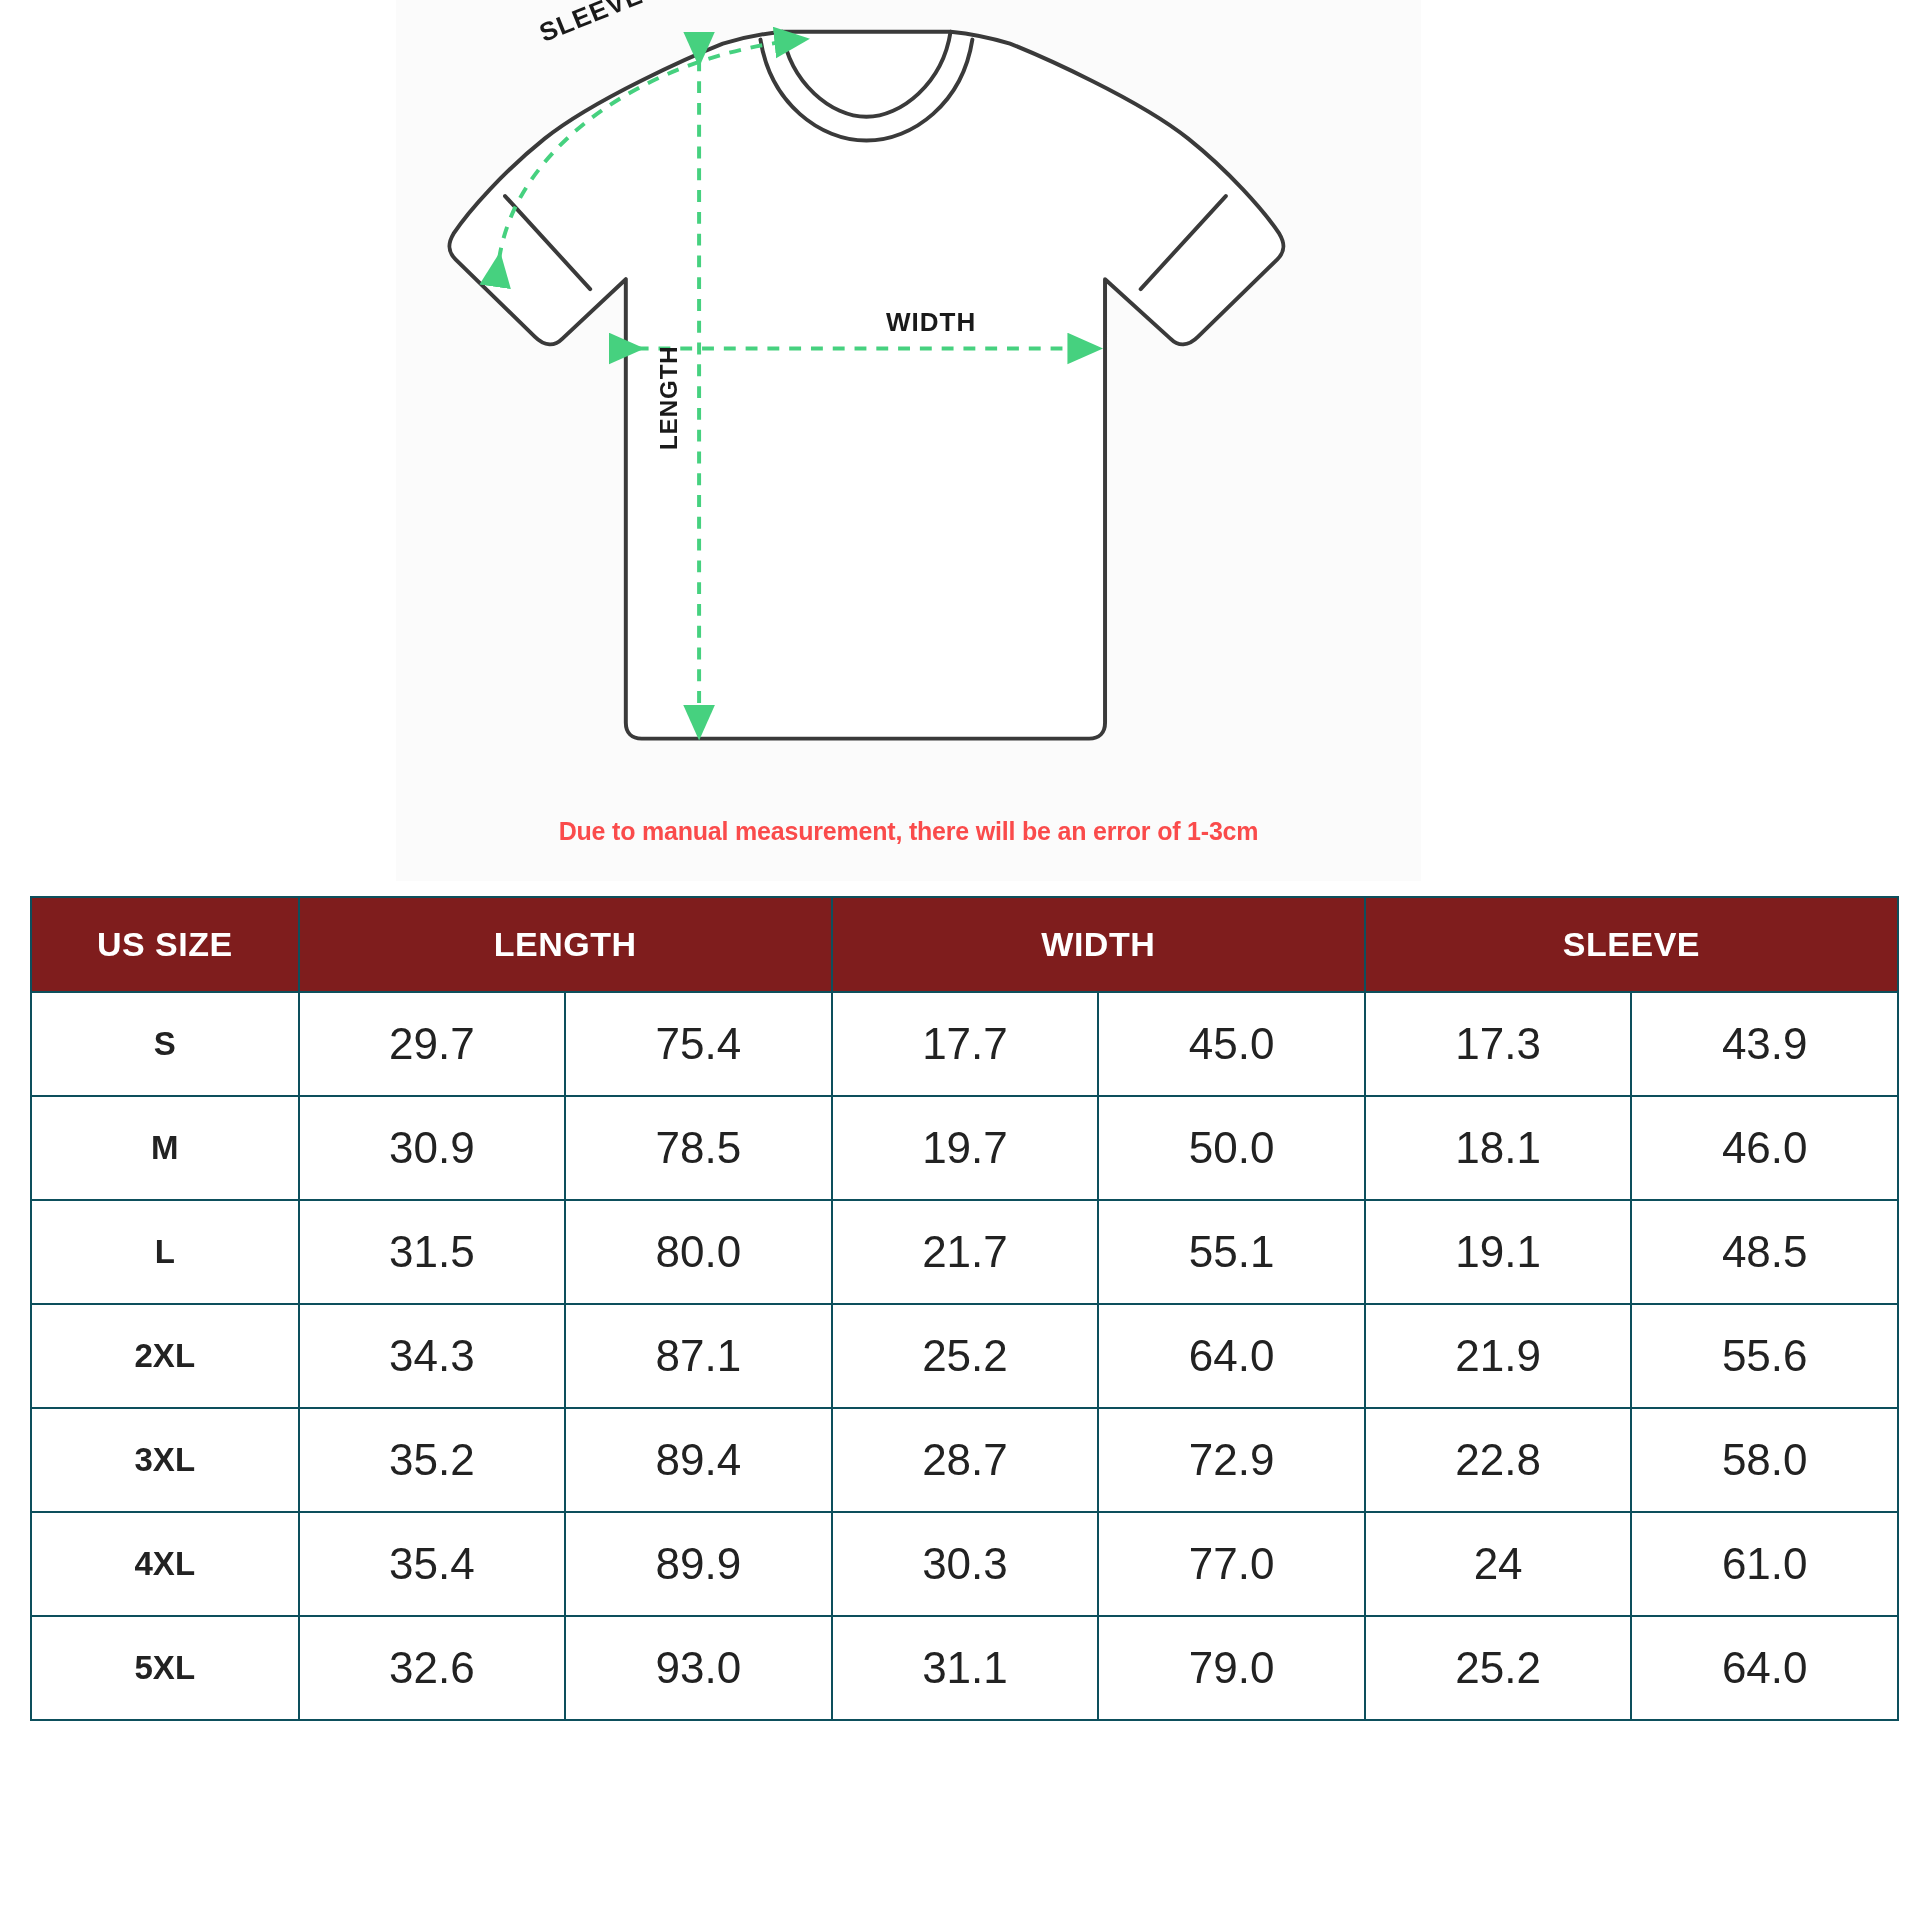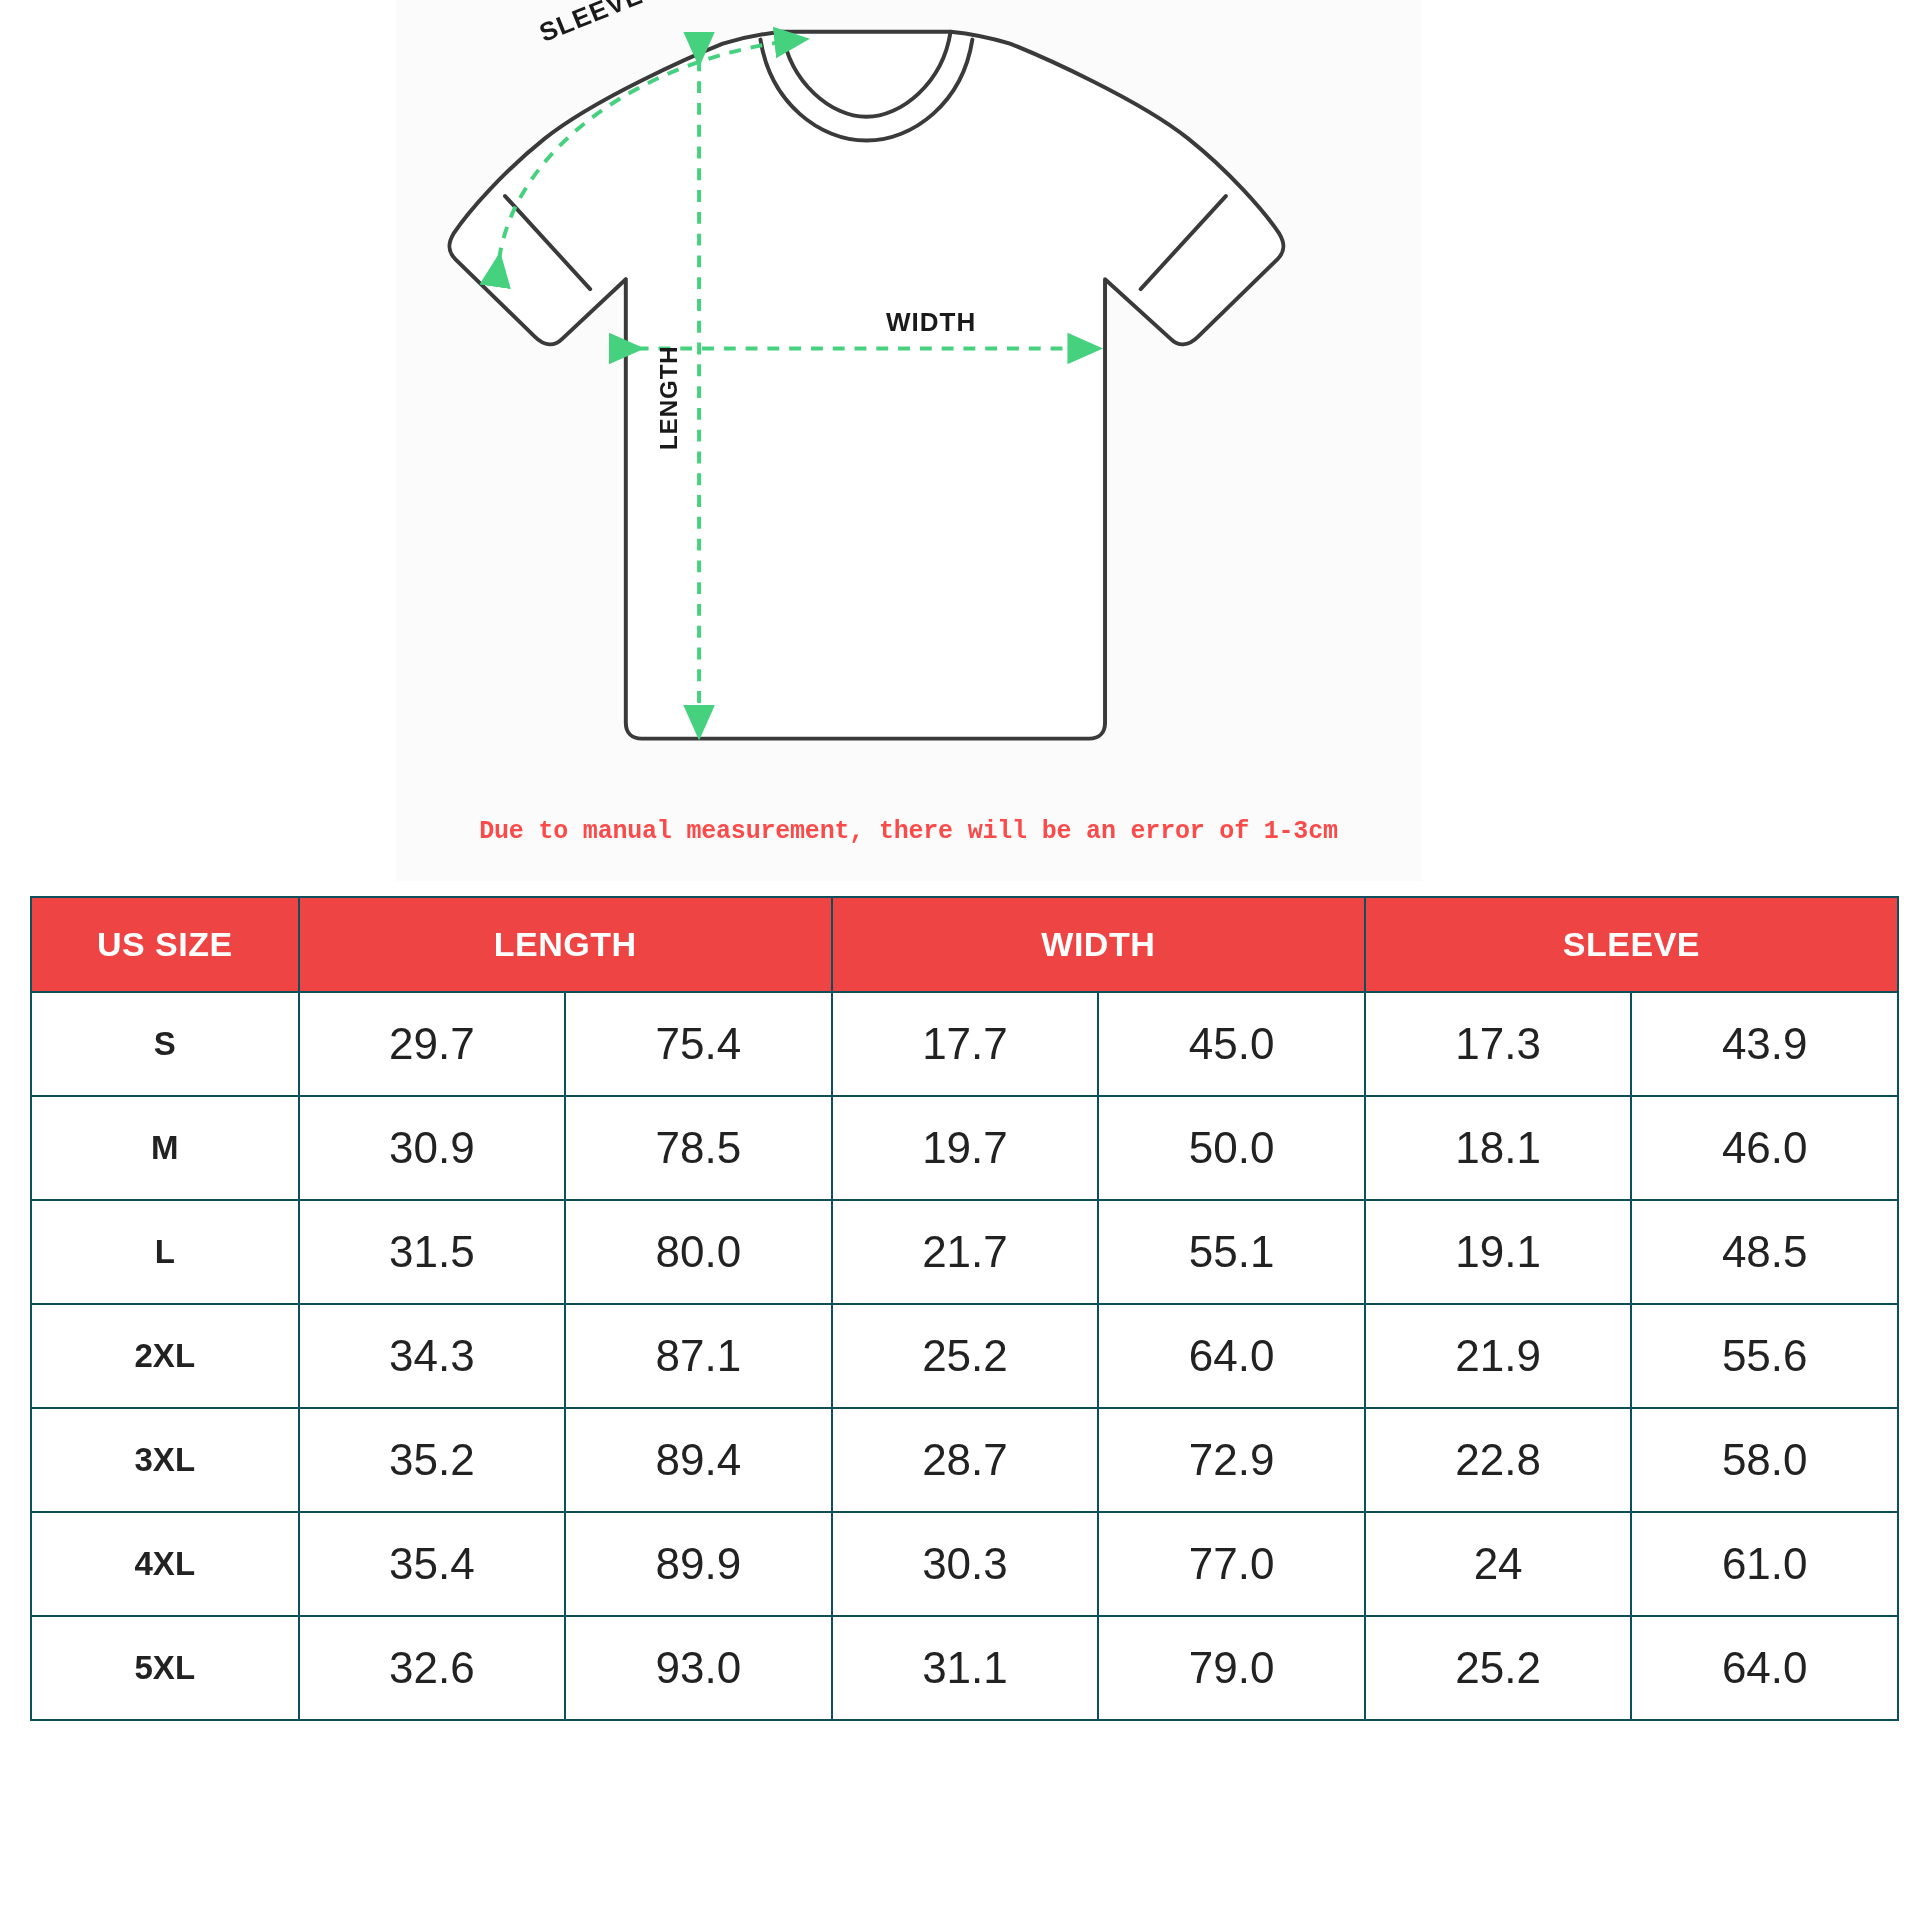--- a/index.html
+++ b/index.html
@@ -45,21 +45,21 @@
   }
   .note {
     position: absolute;
     left: 396px;
     top: 817px;
     width: 1025px;
     text-align: center;
     color: #fa4b4b;
     font-size: 25px;
     font-weight: bold;
-    font-family: Liberation Mono, monospace;
+    font-family: Liberation Sans, sans-serif;
     letter-spacing: -0.2px;
   }
 
   
   .lbl {
     position: absolute;
     font-weight: bold;
     color: #1a1a1a;
     font-size: 26px;
     letter-spacing: 1px;
@@ -91,21 +91,21 @@
     width: 1869px;
     table-layout: fixed;
   }
   table.size-table th,
   table.size-table td {
     border: 2px solid #0d4f5c;
     text-align: center;
     font-family: "Liberation Sans", sans-serif;
   }
   thead tr.head-main th {
-    background: #ef4444;
+    background: #7f1d1d;
     color: #ffffff;
     font-size: 34px;
     font-weight: bold;
     height: 91px;
     letter-spacing: 0.5px;
   }
   thead tr.head-unit th {
     background: #0e5361;
     color: #ffffff;
     font-size: 31px;

